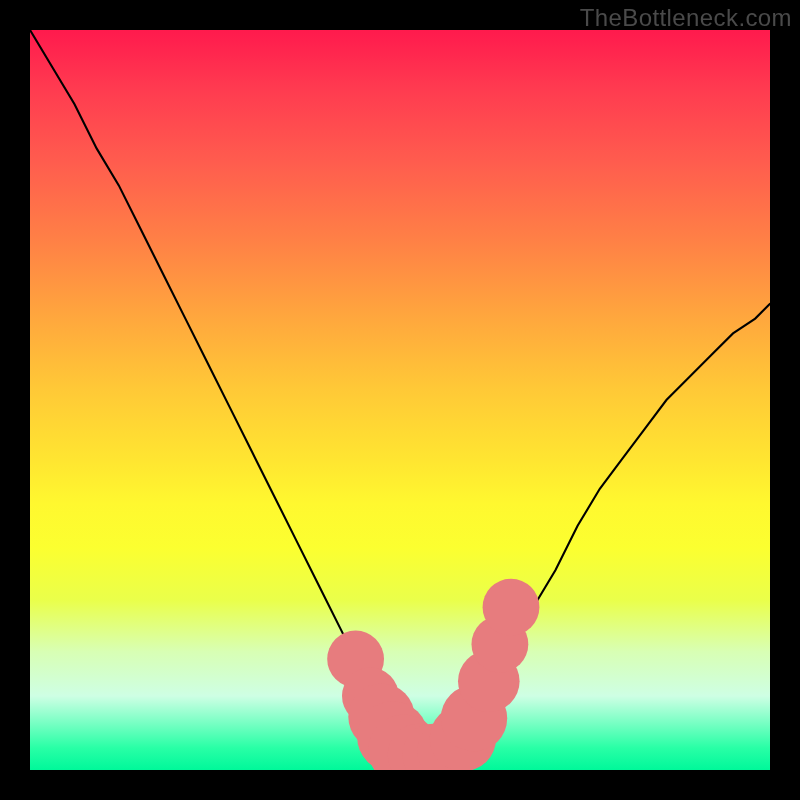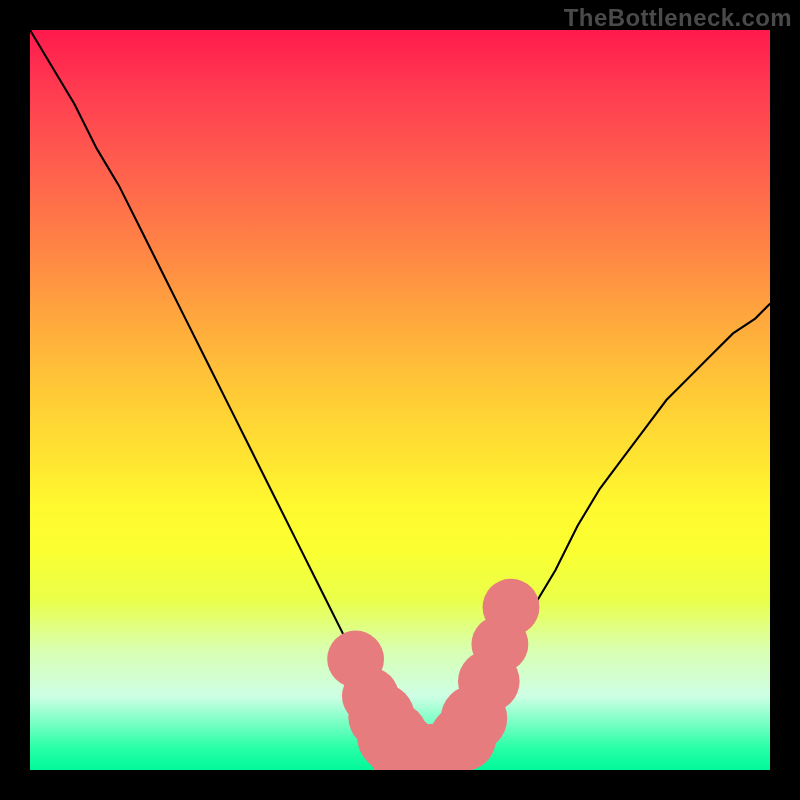--- a/index.html
+++ b/index.html
@@ -46,21 +46,21 @@
       #29ffa6 97%,
       #00f89a 100%
     );
   }
   .watermark {
     position: absolute;
     top: 4px;
     right: 8px;
     color: #4a4a4a;
     font-size: 24px;
-    font-weight: 700;
+    font-weight: 400;
     letter-spacing: 0.4px;
     z-index: 10;
   }
   svg.curve {
     position: absolute;
     left: 0; top: 0;
     width: 100%; height: 100%;
     overflow: visible;
   }
   .line-main {

